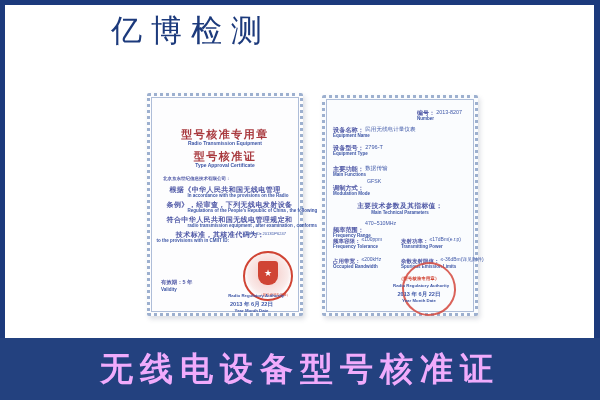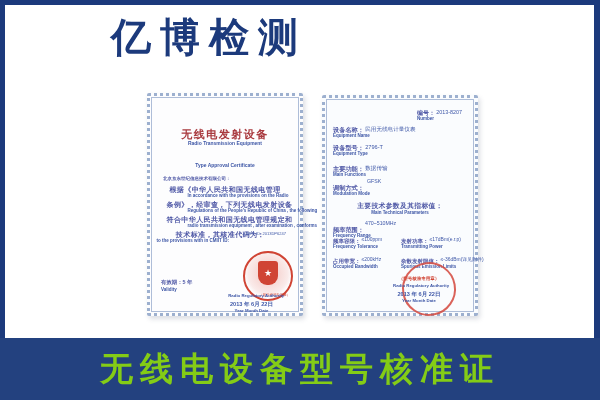--- a/index.html
+++ b/index.html
@@ -15,21 +15,21 @@
   .page{position:relative;width:600px;height:400px;background:#ffffff;overflow:hidden;
         font-family:"Liberation Sans", sans-serif;}
   
   .border-top{position:absolute;top:0;left:0;width:600px;height:5px;background:var(--navy);}
   .border-left{position:absolute;top:0;left:0;width:5px;height:340px;background:var(--navy);}
   .border-right{position:absolute;top:0;right:0;width:6px;height:340px;background:var(--navy);}
   
   .logo{position:absolute;left:13px;top:12px;width:87px;height:45px;background:var(--navy);
         border-radius:12px;color:#fff;font-size:33px;font-weight:bold;display:flex;
         align-items:center;justify-content:center;letter-spacing:1px;}
-  .brand-cn{position:absolute;left:111px;top:10px;font-size:40px;font-weight:bold;
+  .brand-cn{position:absolute;left:111px;top:10px;font-size:31px;font-weight:normal;
         color:var(--navy);letter-spacing:9px;white-space:nowrap;}
   .brand-en{position:absolute;left:112px;top:51px;font-size:13px;font-weight:bold;
         color:var(--navy);letter-spacing:2.2px;white-space:nowrap;}
   
   .cert{position:absolute;background:#fdfdfe;border:3px dotted #9db0cf;border-radius:2px;
         box-shadow:2px 3px 5px rgba(60,70,100,.18);}
   .cert::before{content:"";position:absolute;inset:1px;border:1px solid #aebdd8;pointer-events:none;}
   .left-cert{left:147px;top:93px;width:150px;height:217px;}
   .right-cert{left:322px;top:95px;width:150px;height:215px;background:#fafcfe;}
   .cline{position:absolute;left:0;right:0;text-align:center;white-space:nowrap;}
@@ -75,35 +75,36 @@
         transform-origin:0 0;white-space:nowrap;}
   .col2{left:76px;}
   .params-heading-row{font-size:10px;font-weight:bold;color:var(--body-violet);letter-spacing:.5px;
         transform:scale(.68);transform-origin:50% 0;}
   
   .seal-right{position:absolute;left:77px;top:164px;width:50px;height:50px;border:2px solid rgba(212,71,60,.85);
         border-radius:50%;transform:rotate(-10deg);}
   
   .banner{position:absolute;left:0;top:338px;width:600px;height:62px;background:var(--banner);
         display:flex;align-items:center;justify-content:center;}
-  .banner-text{color:#84cc16;font-size:33px;font-weight:bold;letter-spacing:7px;white-space:nowrap;}
+  .banner-text{color:#f0abfc;font-size:33px;font-weight:bold;letter-spacing:7px;white-space:nowrap;}
 </style>
 </head>
 <body>
 
 <div class="page">
   <div class="border-top"></div>
   <div class="border-left"></div>
   <div class="border-right"></div>
 
   <div class="brand-cn">亿博检测</div>
 
   <div class="cert left-cert">
-    <div class="cline cn-title" style="top:31px">无线电发射设备</div>
+    <div class="cline cn-title" style="top:31px">型号核准专用章</div>
     <div class="cline en-title" style="top:45px">Radio Transmission Equipment</div>
+    <div class="cline cn-title" style="top:53px">型号核准证</div>
     <div class="cline en-title" style="top:67px">Type Approval Certificate</div>
 
     <div class="addressee">北京京东世纪信息技术有限公司：</div>
 
     <div class="cline body-cn" style="top:89px">根据《中华人民共和国无线电管理</div>
     <div class="cline body-en" style="top:97px">In accordance with the provisions on the Radio</div>
     <div class="cline body-cn" style="top:104px">条例》，经审查，下列无线电发射设备</div>
     <div class="cline body-en" style="top:112px">Regulations of the People's Republic of China , the following</div>
     <div class="cline body-cn" style="top:119px">符合中华人民共和国无线电管理规定和</div>
     <div class="cline body-en" style="top:127px">radio transmission equipment , after examination , conforms</div>

